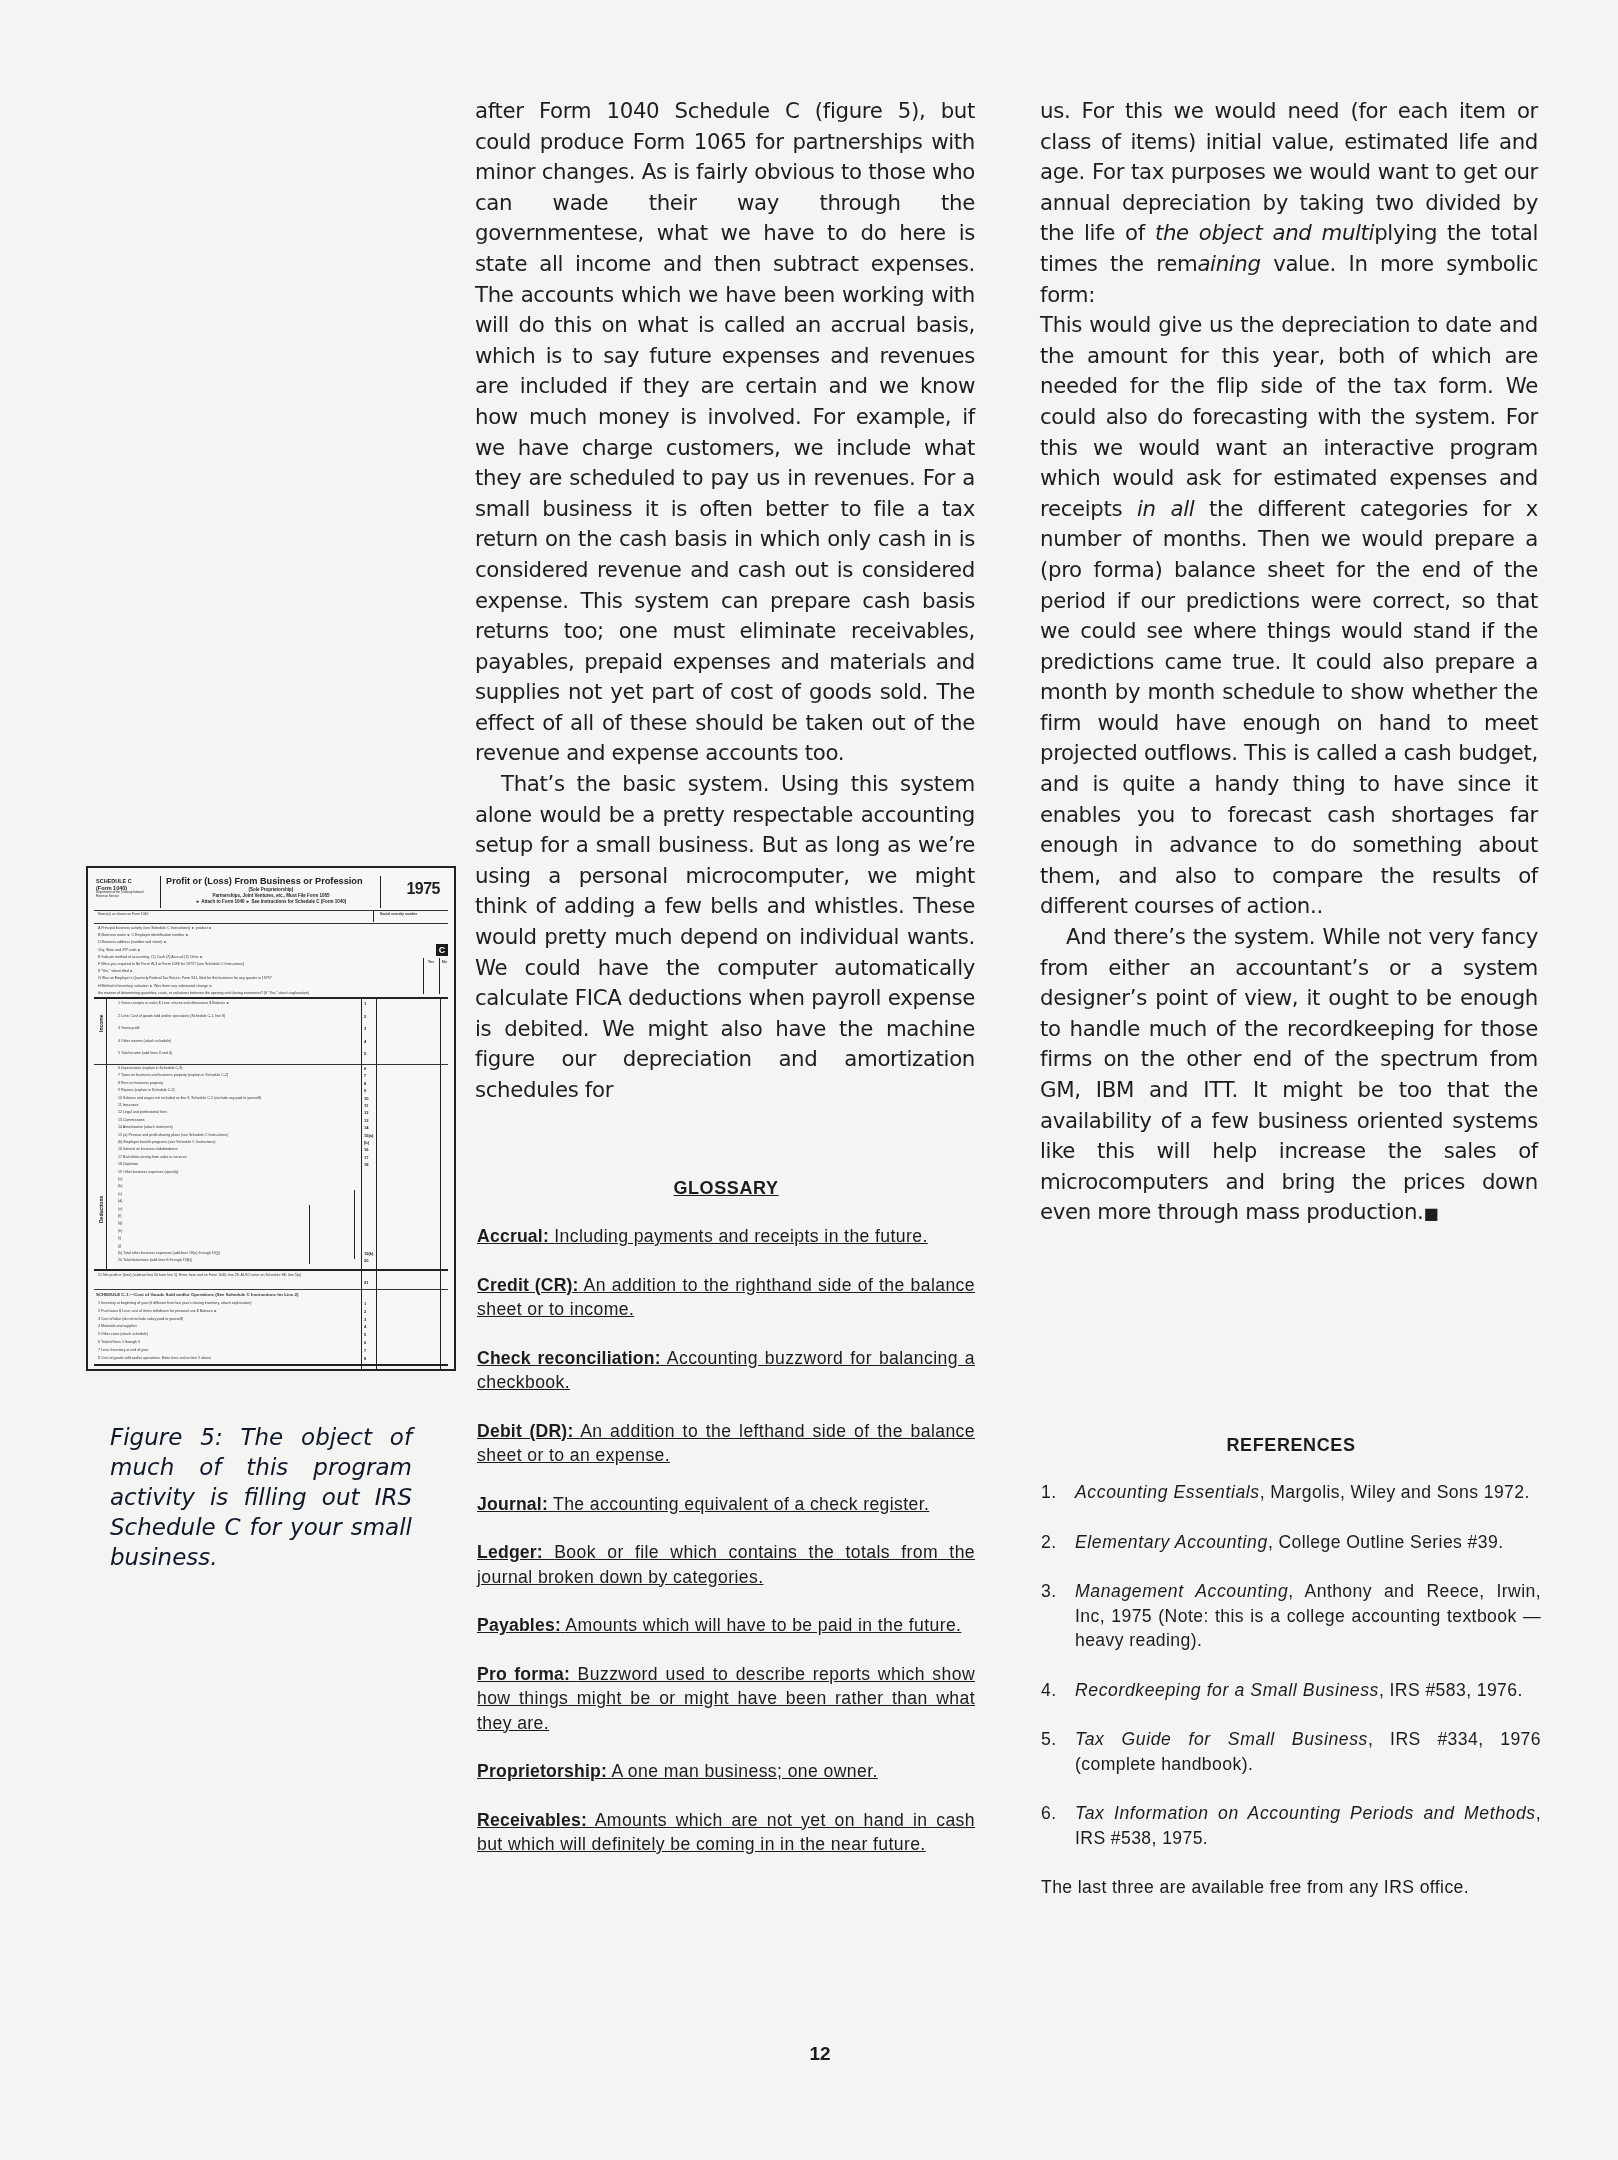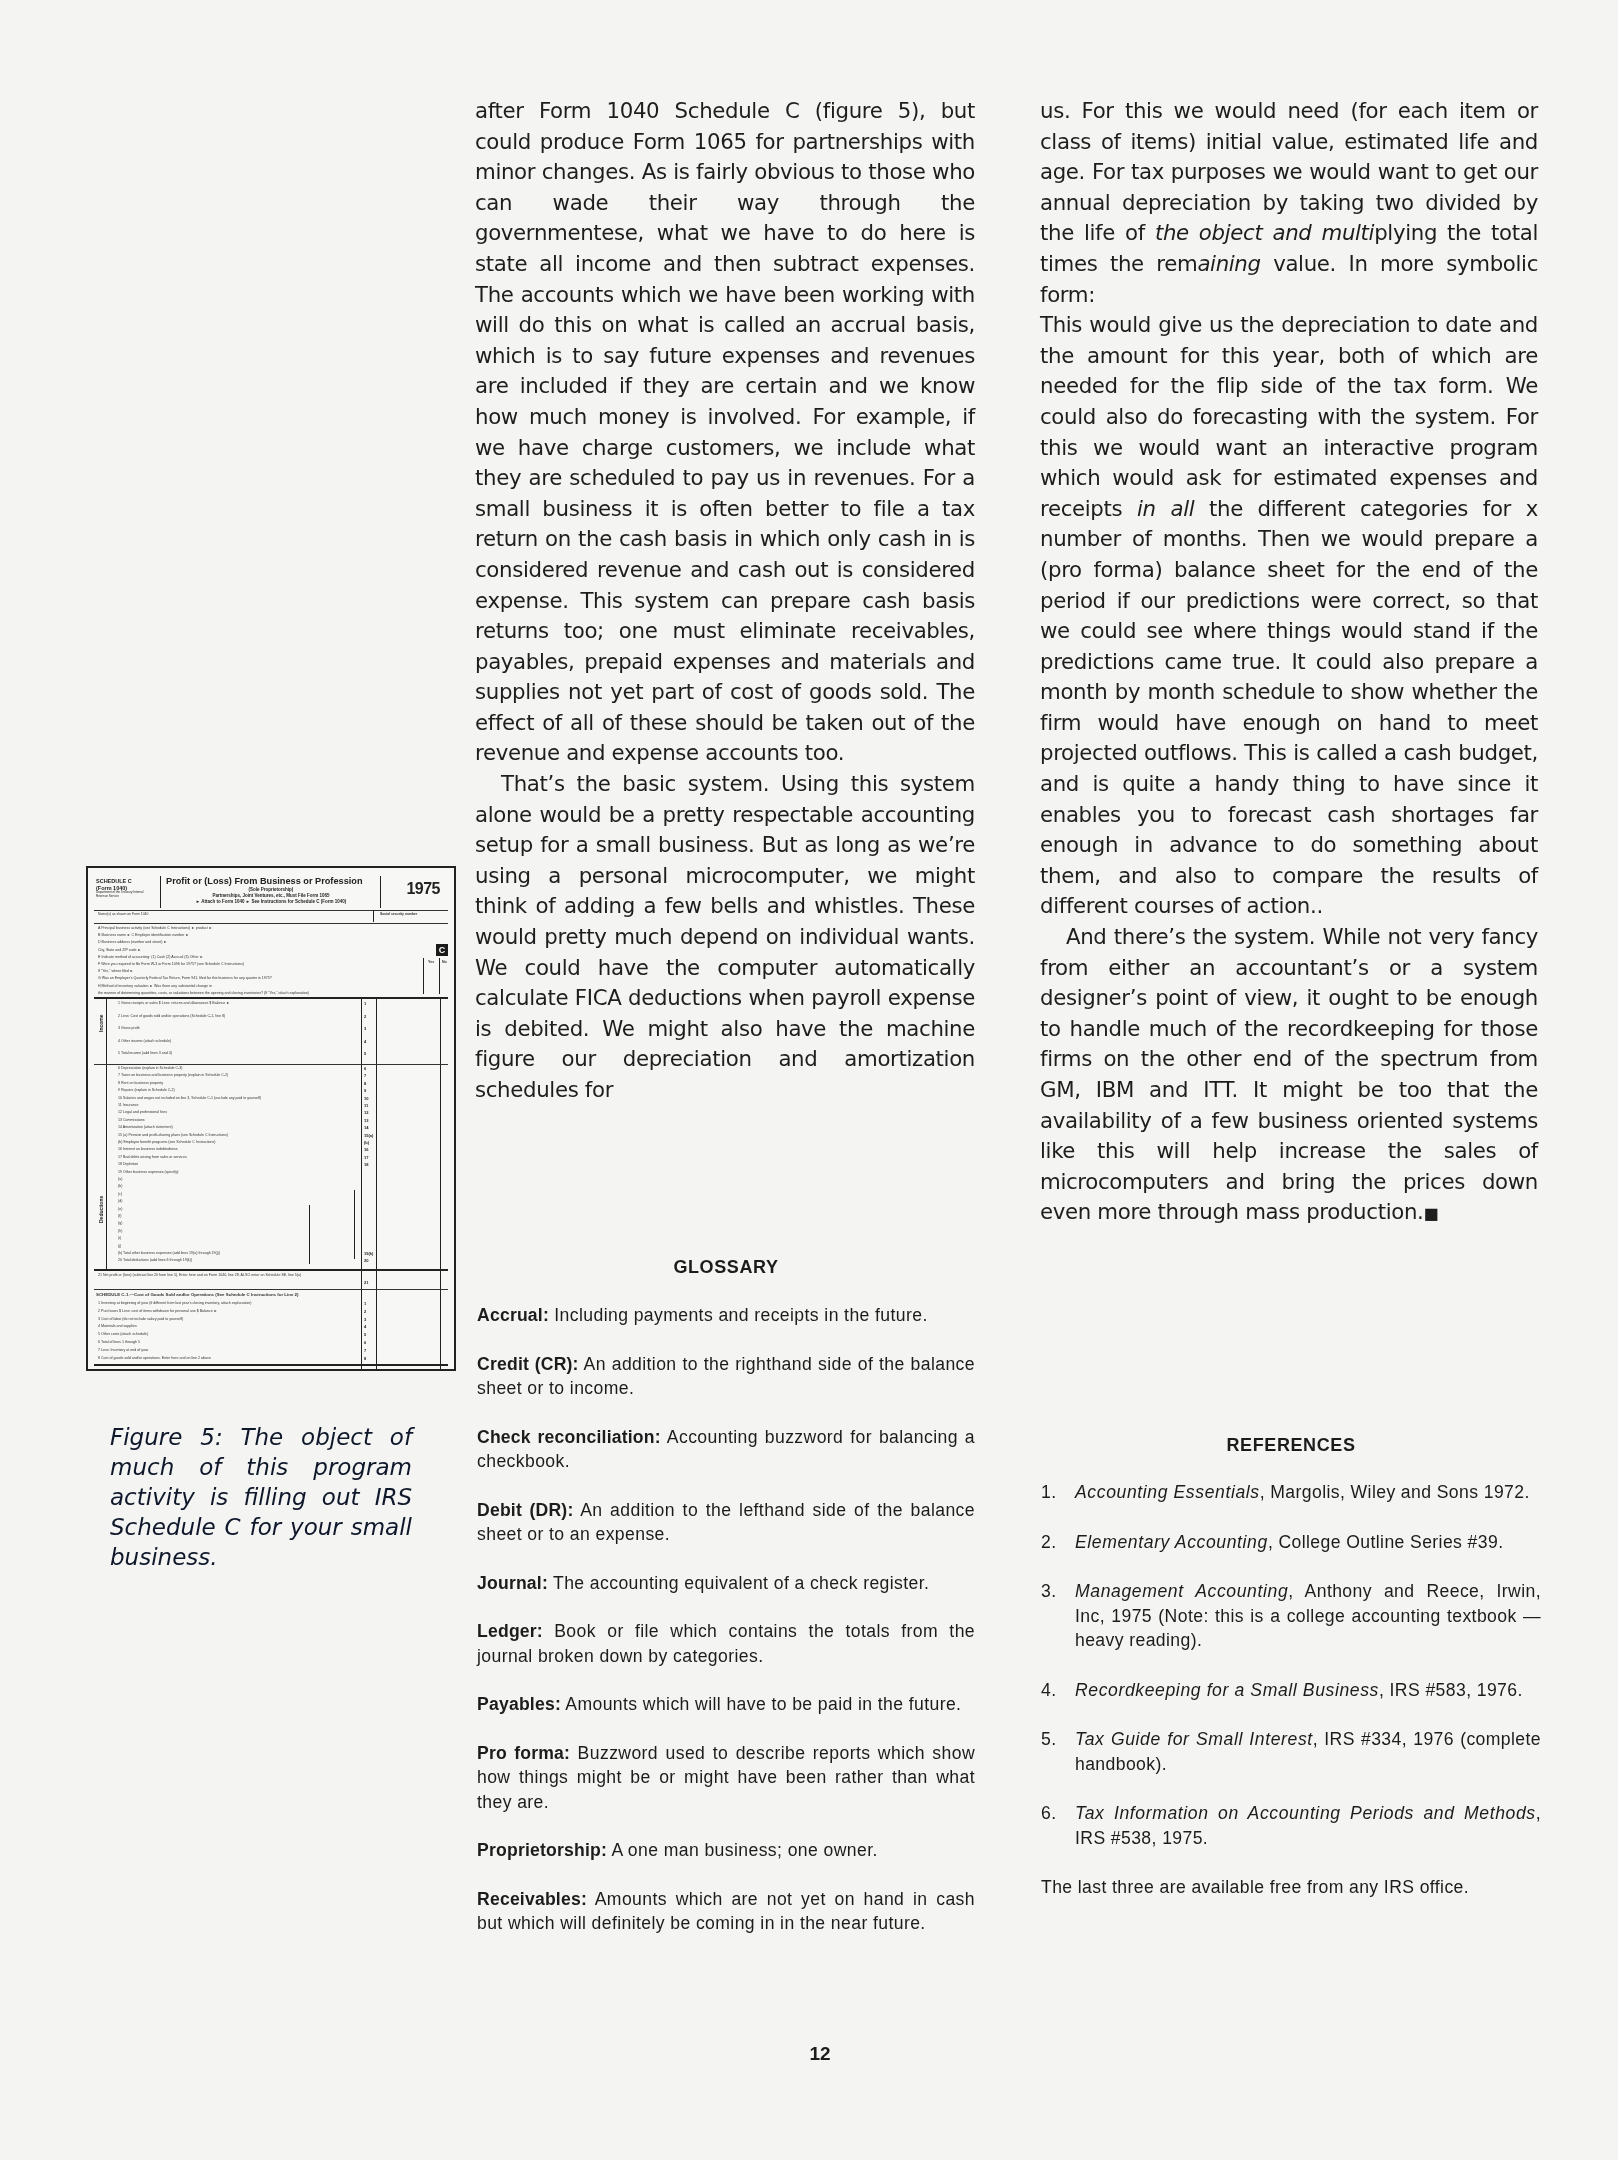--- a/index.html
+++ b/index.html
@@ -207,21 +207,21 @@
   <p class="caption">Figure 5: The object of much of this program activity is filling out IRS Schedule C for your small business.</p>
 </div>
 
 <div class="col" style="left:475px;top:96px;width:500px;">
   <div class="body-text">
     <p>after Form 1040 Schedule C (figure 5), but could produce Form 1065 for partnerships with minor changes. As is fairly obvious to those who can wade their way through the governmentese, what we have to do here is state all income and then subtract expenses. The accounts which we have been working with will do this on what is called an accrual basis, which is to say future expenses and revenues are included if they are certain and we know how much money is involved. For example, if we have charge customers, we include what they are scheduled to pay us in revenues. For a small business it is often better to file a tax return on the cash basis in which only cash in is considered revenue and cash out is considered expense. This system can prepare cash basis returns too; one must eliminate receivables, payables, prepaid expenses and materials and supplies not yet part of cost of goods sold. The effect of all of these should be taken out of the revenue and expense accounts too.</p>
     <p class="indent">That’s the basic system. Using this system alone would be a pretty respectable accounting setup for a small business. But as long as we’re using a personal microcomputer, we might think of adding a few bells and whistles. These would pretty much depend on individual wants. We could have the computer automatically calculate FICA deductions when payroll expense is debited. We might also have the machine figure our depreciation and amortization schedules for</p>
   </div>
 </div>
 
-<div class="col" style="left:477px;top:1257px;width:498px;">
+<div class="col" style="left:477px;top:1178px;width:498px;text-decoration:underline;">
   <h3 class="sect-head">GLOSSARY</h3>
   <div id="glossary-list" style="margin-top:25px">
       <p class="gl-item" style="margin-bottom: 24px;"><b>Accrual:</b> <span>Including payments and receipts in the future.</span></p>
       <p class="gl-item" style="margin-bottom: 24px;"><b>Credit (CR):</b> <span>An addition to the righthand side of the balance sheet or to income.</span></p>
       <p class="gl-item" style="margin-bottom: 24px;"><b>Check reconciliation:</b> <span>Accounting buzzword for balancing a checkbook.</span></p>
       <p class="gl-item" style="margin-bottom: 24px;"><b>Debit (DR):</b> <span>An addition to the lefthand side of the balance sheet or to an expense.</span></p>
       <p class="gl-item" style="margin-bottom: 24px;"><b>Journal:</b> <span>The accounting equivalent of a check register.</span></p>
       <p class="gl-item" style="margin-bottom: 24px;"><b>Ledger:</b> <span>Book or file which contains the totals from the journal broken down by categories.</span></p>
       <p class="gl-item" style="margin-bottom: 24px;"><b>Payables:</b> <span>Amounts which will have to be paid in the future.</span></p>
       <p class="gl-item" style="margin-bottom: 24px;"><b>Pro forma:</b> <span>Buzzword used to describe reports which show how things might be or might have been rather than what they are.</span></p>
@@ -252,21 +252,21 @@
       <div class="ref-item" style="margin-bottom: 25px;">
         <span class="ref-num">3.</span>
         <span class="ref-body"><i>Management Accounting</i><span>, Anthony and Reece, Irwin, Inc, 1975 (Note: this is a college accounting textbook — heavy reading).</span></span>
       </div>
       <div class="ref-item" style="margin-bottom: 25px;">
         <span class="ref-num">4.</span>
         <span class="ref-body"><i>Recordkeeping for a Small Business</i><span>, IRS #583, 1976.</span></span>
       </div>
       <div class="ref-item" style="margin-bottom: 25px;">
         <span class="ref-num">5.</span>
-        <span class="ref-body"><i>Tax Guide for Small Interest</i><span>, IRS #334, 1976 (complete handbook).</span></span>
+        <span class="ref-body"><i>Tax Guide for Small Business</i><span>, IRS #334, 1976 (complete handbook).</span></span>
       </div>
       <div class="ref-item" style="margin-bottom: 25px;">
         <span class="ref-num">6.</span>
         <span class="ref-body"><i>Tax Information on Accounting Periods and Methods</i><span>, IRS #538, 1975.</span></span>
       </div>
     </div>
   <p class="ref-note" style="margin-top:20px">The last three are available free from any IRS office.</p>
 </div>
 
 <div class="page-num">12</div>

